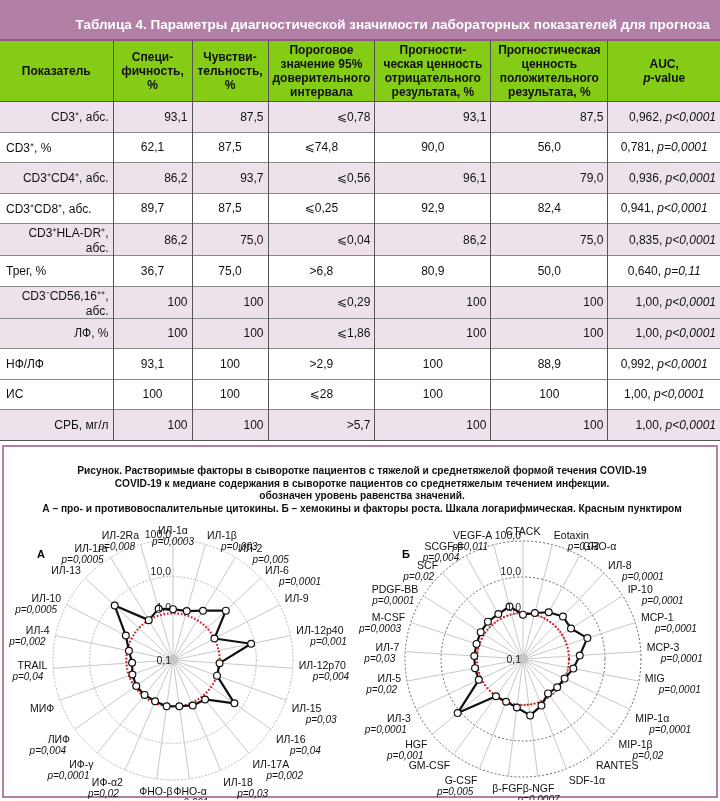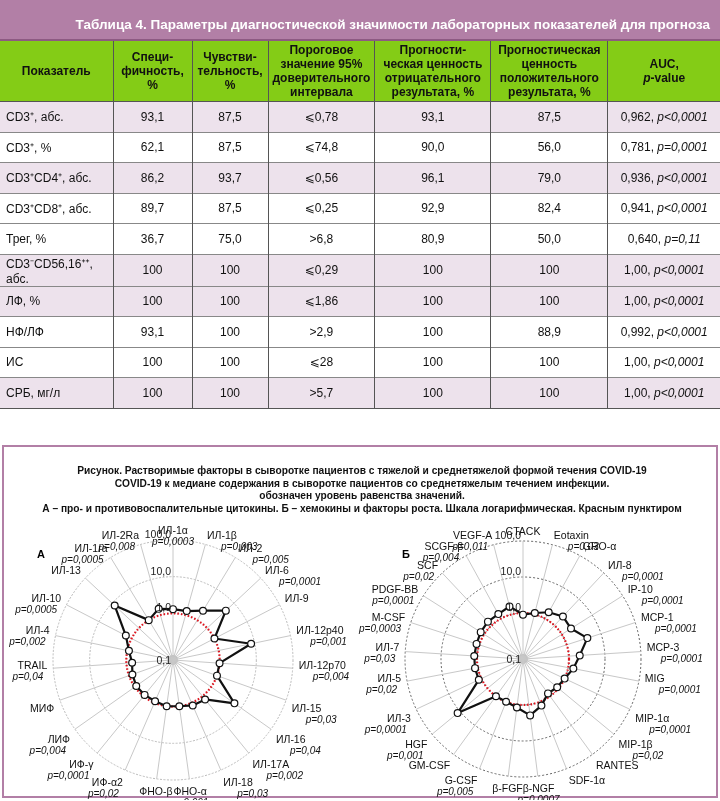--- a/index.html
+++ b/index.html
@@ -5,21 +5,21 @@
   * { box-sizing: border-box; }
   body { margin:0; width:720px; height:801px; background:#fff; font-family:"Liberation Sans", sans-serif; color:#111; overflow:hidden; }
   .table-wrap { position:absolute; left:0; top:0; width:720px; }
   .tbl-title { background:#b27fa6; color:#fff; font-weight:bold; font-size:13.5px; text-align:right; line-height:17px; padding:16px 10px 3px; height:41px; border-bottom:2px solid #8d5a82; }
   table { border-collapse:collapse; width:720px; font-size:12px; }
   th { font-weight:bold; font-size:12px; line-height:14px; border-right:1.5px solid #555; padding:2px 4px; height:56px; vertical-align:middle; text-align:center; background:#84cc16; }
   th:last-child { border-right:none; }
   td { border-right:1.5px solid #555; border-top:1px solid #888; height:30.5px; text-align:center; padding:0 4px; font-size:12px; }
   td:last-child { border-right:none; }
   td.lbl { text-align:left; padding-left:6px; }
-  tr.alt td { background:#ede2ec; }
+  tr.alt td { background:#ede2ec;text-align:right; }
   tbody tr:first-child td { border-top:1.5px solid #555; }
   tbody tr:last-child td { border-bottom:1.5px solid #555; }
   .fig-box { position:absolute; left:2px; top:445px; width:716px; height:353px; border:2px solid #b27fa6; border-top-width:2px; }
   .fig-caption { position:absolute; left:0; top:18px; width:716px; text-align:center; font-size:10.2px; font-weight:bold; line-height:12.5px; }
   svg text { font-family:"Liberation Sans", sans-serif; }
 </style>
 </head>
 <body>
 
 <div class="table-wrap">
@@ -67,20 +67,29 @@
           <td>0,936, <i>p&lt;0,0001</i></td>
         </tr>
         <tr>
           <td class="lbl">CD3⁺CD8⁺, абс.</td>
           <td>89,7</td>
           <td>87,5</td>
           <td>⩽0,25</td>
           <td>92,9</td>
           <td>82,4</td>
           <td>0,941, <i>p&lt;0,0001</i></td>
+        </tr>
+        <tr class="alt">
+          <td class="lbl">CD3⁺HLA-DR⁺, абс.</td>
+          <td>86,2</td>
+          <td>75,0</td>
+          <td>⩽0,04</td>
+          <td>86,2</td>
+          <td>75,0</td>
+          <td>0,835, <i>p&lt;0,0001</i></td>
         </tr>
         <tr>
           <td class="lbl">Трег, %</td>
           <td>36,7</td>
           <td>75,0</td>
           <td>&gt;6,8</td>
           <td>80,9</td>
           <td>50,0</td>
           <td>0,640, <i>p=0,11</i></td>
         </tr>

